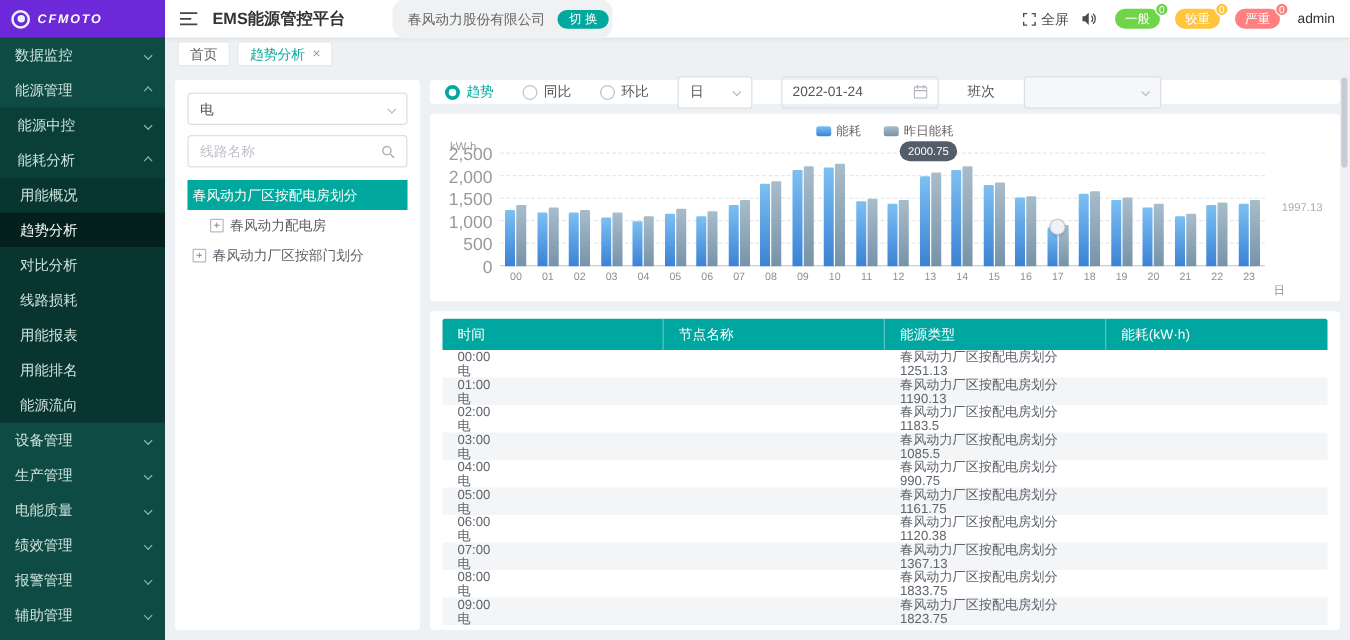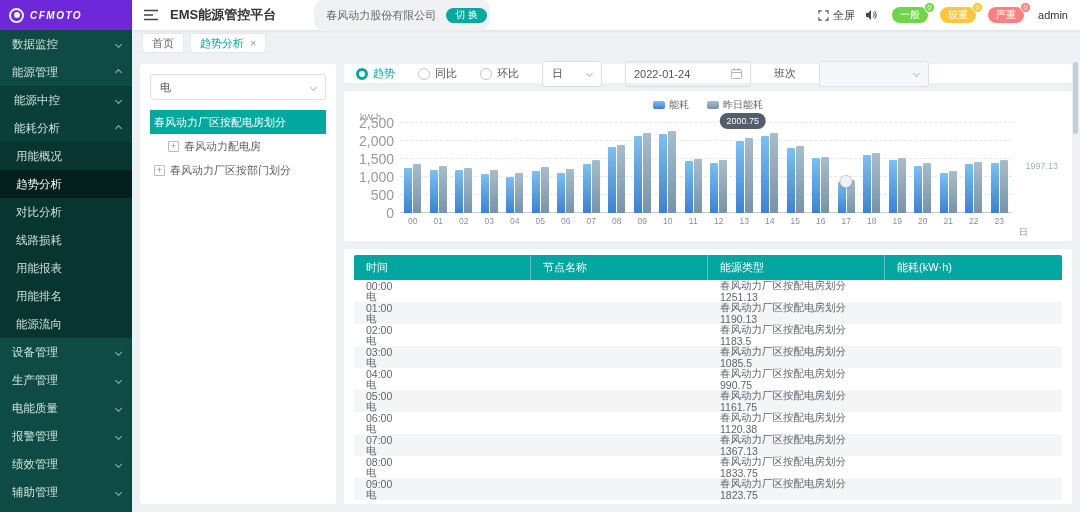--- a/index.html
+++ b/index.html
@@ -138,25 +138,25 @@
         </div>
         <div class="nav-item lv1">
           <span>生产管理</span>
           <span class="chev down"></span>
         </div>
         <div class="nav-item lv1">
           <span>电能质量</span>
           <span class="chev down"></span>
         </div>
         <div class="nav-item lv1">
+          <span>绩效管理</span>
+          <span class="chev down"></span>
+        </div>
+        <div class="nav-item lv1">
           <span>报警管理</span>
-          <span class="chev down"></span>
-        </div>
-        <div class="nav-item lv1">
-          <span>绩效管理</span>
           <span class="chev down"></span>
         </div>
         <div class="nav-item lv1">
           <span>辅助管理</span>
           <span class="chev down"></span>
         </div>
       </nav>
   </aside>
 
   <div class="main">
@@ -212,20 +212,29 @@
         <span class="close">×</span>
       </div>
     </div>
 
     <div class="content">
       <div class="tree-panel">
         <div class="select-box">
           <span>电</span>
           <span class="chev down"></span>
         </div>
+        <div class="search-box">
+          <span>线路名称</span>
+          <span style="display:flex">
+            <svg width="11" height="11" viewBox="0 0 11 11">
+                <circle cx="4.5" cy="4.5" r="3.3" fill="none" stroke="#b0b4ba" stroke-width="1.2"></circle>
+                <path d="M7.3 7.3l3 3" stroke="#b0b4ba" stroke-width="1.2"></path>
+              </svg>
+          </span>
+        </div>
         <div class="tree">
             <div class="tree-node selected" style="padding-left: 4px;">
               <span>春风动力厂区按配电房划分</span>
             </div>
             <div class="tree-node" style="padding-left: 18px;">
               <span class="expander">+</span>
               <span>春风动力配电房</span>
             </div>
             <div class="tree-node" style="padding-left: 4px;">
               <span class="expander">+</span>

